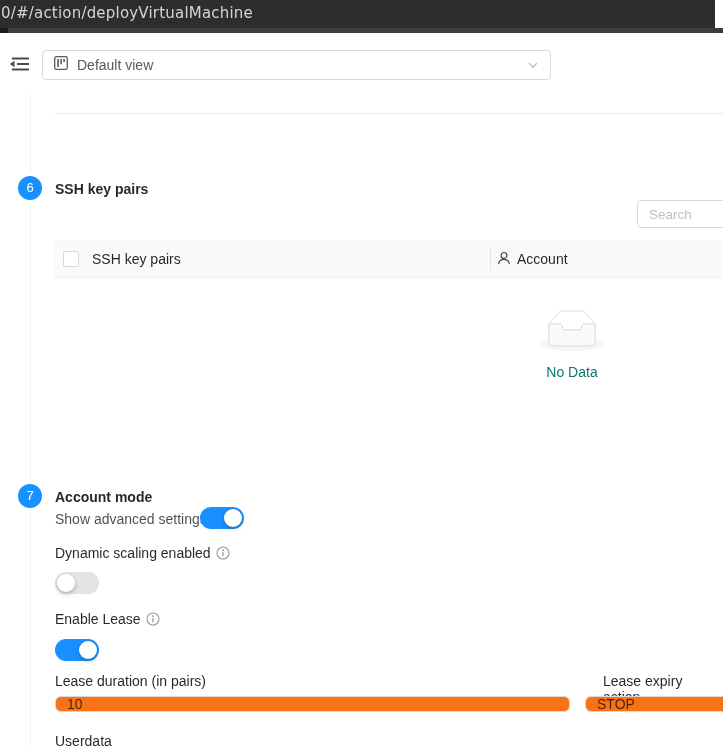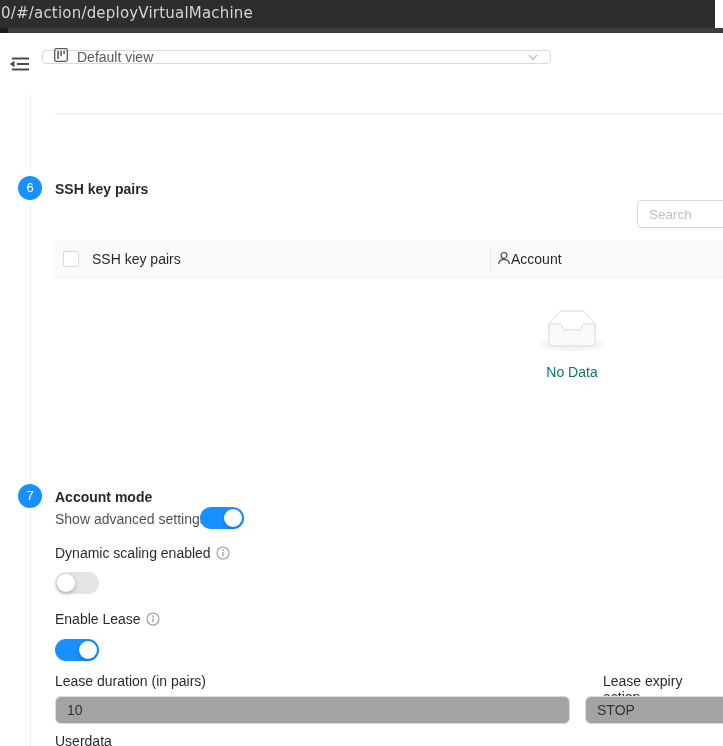--- a/index.html
+++ b/index.html
@@ -7,21 +7,21 @@
     font-family:"Liberation Sans", sans-serif; }
   
   .urlbar { position:absolute; left:0; top:0; width:715px; height:28px;
     background:#2f2d2b; color:#d6d4d2; font-size:15px; line-height:27px;
     font-family:"DejaVu Sans", sans-serif; white-space:nowrap; overflow:hidden; }
   .urlbar span { margin-left:1px; letter-spacing:.2px; }
   .urlstrip { position:absolute; left:0; top:28px; width:723px; height:5px; background:#403e3c; }
   .urlstrip-edge { position:absolute; left:0; top:28px; width:8px; height:5px; background:#1c1b1a; }
   
   .fold-btn { position:absolute; left:8px; top:54px; width:22px; height:20px; cursor:pointer; }
-  .view-select { position:absolute; left:42px; top:50px; width:509px; height:14px;
+  .view-select { position:absolute; left:42px; top:50px; width:509px; height:30px;
     border:1px solid #d9d9d9; border-radius:4px; background:#fff; display:flex;
     align-items:center; padding:0 11px; gap:9px; cursor:pointer; }
   .view-select .label { font-size:14px; color:#5a5a5a; flex:1; }
   .view-select .chev { color:#bfbfbf; display:flex; }
   
   .rail { position:absolute; left:30px; top:95px; bottom:0; width:1px; background:#f0f0f0; }
   .divider { position:absolute; left:55px; top:113px; width:668px; height:1px; background:#ebebeb; }
   .step-dot { position:absolute; left:18px; width:24px; height:24px; border-radius:50%;
     background:#1890ff; color:#fff; font-size:13px; line-height:24px; text-align:center;
     box-shadow:0 0 0 4px #fff; }
@@ -33,37 +33,37 @@
   .search-box::placeholder { color:#bfbfbf; }
   
   .tbl-head { position:absolute; left:55px; top:240px; width:668px; height:38px;
     background:#fafafa; border-bottom:1px solid #f0f0f0; }
   .tbl-head .cb { position:absolute; left:8px; top:11px; width:16px; height:16px;
     border:1px solid #d9d9d9; border-radius:2px; background:#fff; cursor:pointer; }
   .tbl-head .c1 { position:absolute; left:37px; top:0; height:38px; line-height:38px;
     font-size:14px; font-weight:500; color:rgba(0,0,0,.85); }
   .tbl-head .sep { position:absolute; left:435px; top:8px; width:1px; height:22px; background:#e4e4e4; }
   .tbl-head .c2 { position:absolute; left:442px; top:0; height:38px; display:flex;
-    align-items:center; gap:0; font-size:14px; font-weight:500; color:rgba(0,0,0,.85); }
+    align-items:center; gap:6px; font-size:14px; font-weight:500; color:rgba(0,0,0,.85); }
   .empty { position:absolute; left:572px; top:310px; transform:translateX(-50%);
     text-align:center; }
   .empty .txt { margin-top:9px; font-size:14px; color:#0f766e; }
   
   .fld-label { position:absolute; left:55px; font-size:14px; color:rgba(0,0,0,.85);
     display:flex; align-items:center; gap:3px; }
   .sub-label { position:absolute; left:55px; font-size:14px; color:rgba(0,0,0,.70); }
   .switch { position:absolute; width:44px; height:22px; border-radius:100px; cursor:pointer; }
   .switch.on { background:#1890ff; }
   .switch.off { background:#e4e4e4; }
   .switch .knob { position:absolute; top:2px; width:18px; height:18px; border-radius:50%;
     background:#fff; box-shadow:0 2px 4px rgba(0,35,11,.25); }
   .switch.on .knob { right:2px; }
   .switch.off .knob { left:2px; }
-  .txt-input { position:absolute; height:28px; border:1px solid #d9d9d9; border-radius:6px;
-    padding:0 11px; font-size:14px; color:rgba(0,0,0,.70); outline:none; background:#a3a3a3;
+  .txt-input { position:absolute; height:16px; border:1px solid #d9d9d9; border-radius:6px;
+    padding:0 11px; font-size:14px; color:rgba(0,0,0,.70); outline:none; background:#f97316;
     font-family:"Liberation Sans", sans-serif; }
   .info-ic { display:inline-flex; margin-left:2px; }
 </style>
 </head>
 <body>
 
 <div class="urlbar">
   <span>0/#/action/deployVirtualMachine</span>
 </div>
 <div class="urlstrip"></div>

